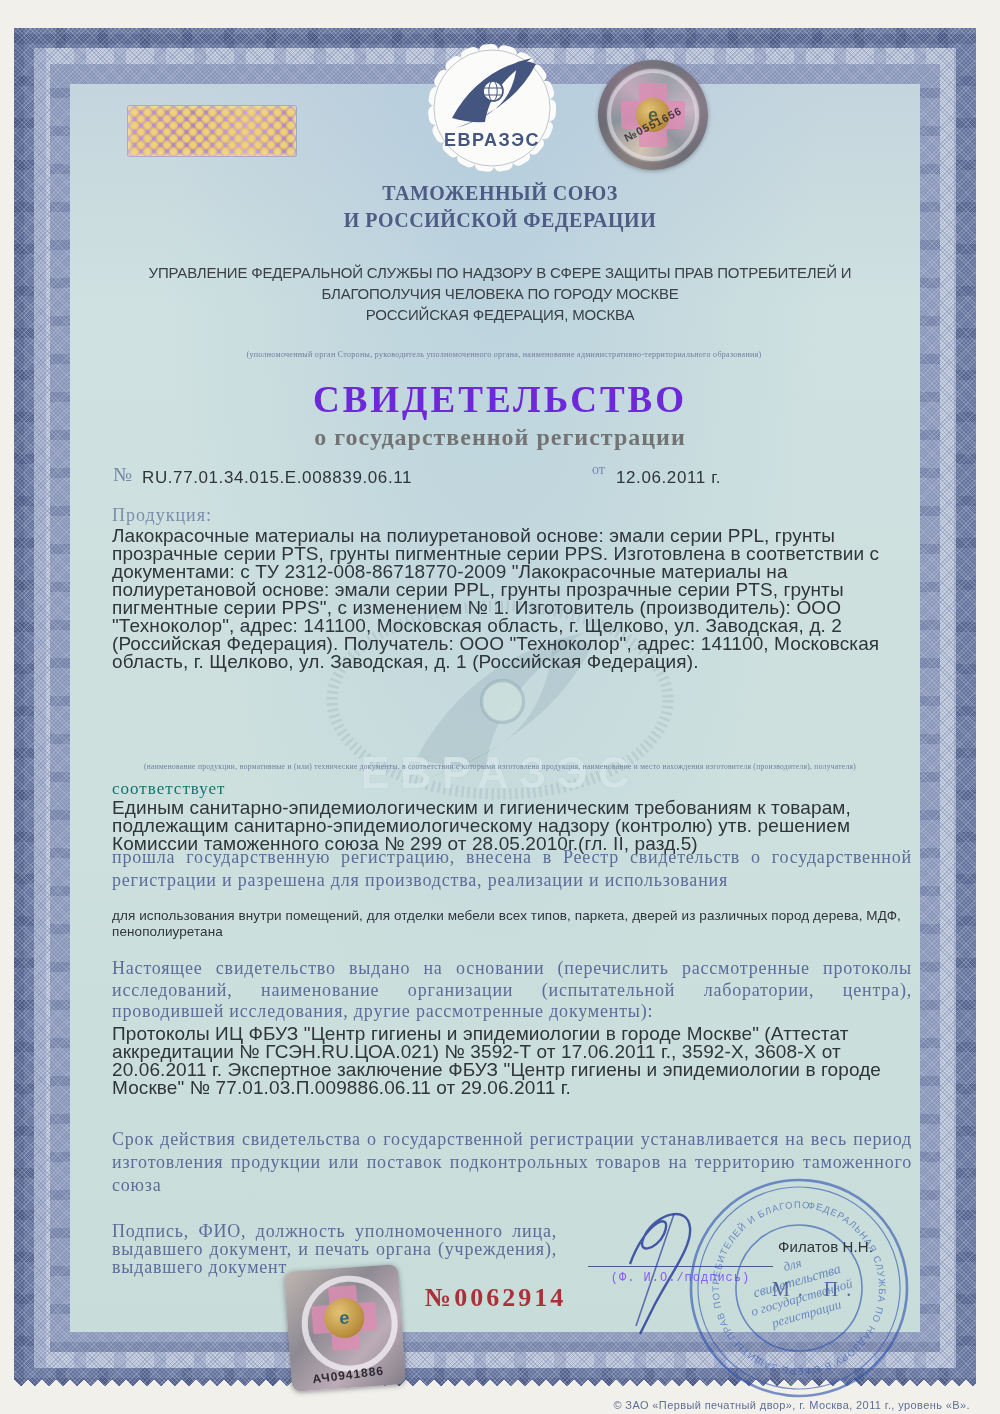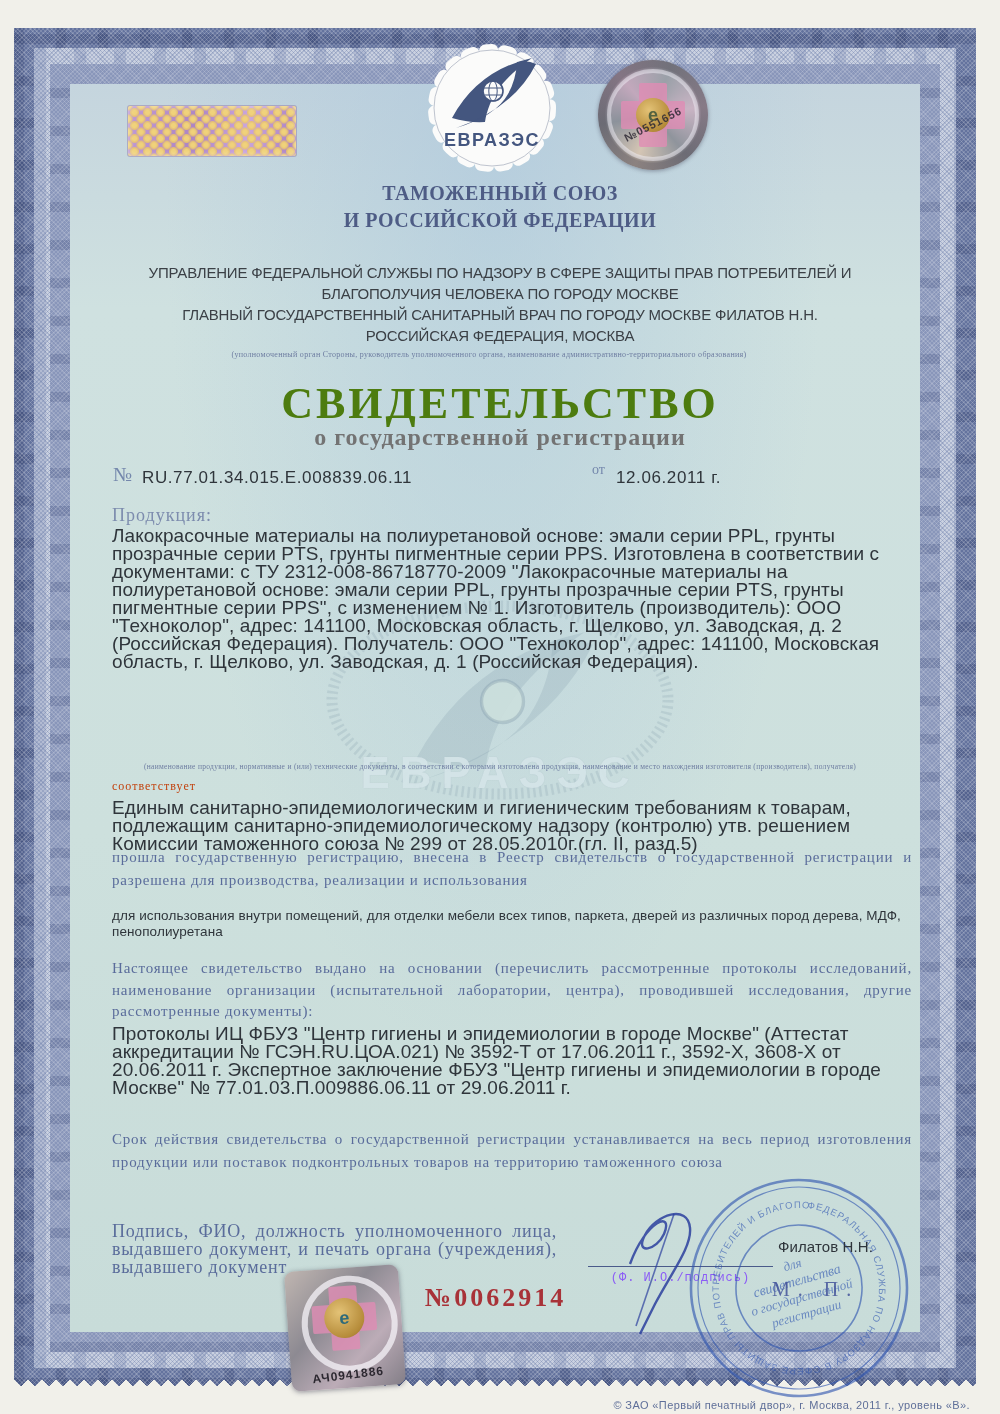--- a/index.html
+++ b/index.html
@@ -31,27 +31,27 @@
   .teeth{position:absolute;left:0;right:0;bottom:-1px;height:10px;
     background:
       linear-gradient(45deg,#f1f0ea 7px,rgba(0,0,0,0) 0) 0 0/14px 10px repeat-x,
       linear-gradient(-45deg,#f1f0ea 7px,rgba(0,0,0,0) 0) 0 0/14px 10px repeat-x;}
   
   .center{text-align:center;}
   .union-line{font-family:"Liberation Serif",serif;font-weight:700;font-size:20px;
     line-height:27px;color:#4e5c85;letter-spacing:.5px;}
   .auth-line{font-size:15px;line-height:21px;color:#3b4046;letter-spacing:-.2px;}
   .tiny-cap{font-family:"Liberation Serif",serif;font-size:8px;color:#6d7ca0;letter-spacing:.3px;}
-  .doc-title{font-family:"Liberation Serif",serif;font-weight:700;font-size:44px;
-    color:#4d7c0f;letter-spacing:3px;}
+  .doc-title{font-family:"Liberation Serif",serif;font-weight:700;font-size:37px;
+    color:#6d28d9;letter-spacing:3px;}
   .doc-subtitle{font-family:"Liberation Serif",serif;font-weight:700;font-size:24px;
     color:#737373;letter-spacing:1px;}
   .serif-label{font-family:"Liberation Serif",serif;color:#7d8cae;font-size:18px;letter-spacing:1px;}
   .sans-body{font-size:19px;line-height:18px;color:#2f353b;letter-spacing:.1px;}
-  .serif-body{font-family:"Liberation Serif",serif;font-size:15px;line-height:23px;
+  .serif-body{font-family:"Liberation Serif",serif;font-size:18px;line-height:23px;
     color:#5a6c9b;letter-spacing:.8px;text-align:justify;}
   .no-label{font-family:"Liberation Serif",serif;font-size:20px;color:#7487ac;}
   .num-val{font-size:17px;color:#2f353b;letter-spacing:.6px;}
   .red-serial{font-family:Liberation Serif, serif;font-weight:700;font-size:26px;
     color:#a83238;letter-spacing:3px;}
   .sig-caption{font-family:Liberation Mono, monospace;font-size:12px;color:#8b5cf6;letter-spacing:1px;}
   .mp{font-family:"Liberation Serif",serif;font-size:20px;color:#44549a;letter-spacing:8px;opacity:.85;}
   .footer{font-size:11px;color:#5f6f99;letter-spacing:.4px;}
   
   .holo-strip{left:128px;top:106px;width:168px;height:50px;z-index:3;border-radius:2px;
@@ -143,24 +143,23 @@
   <div class="holo-serial">№0551656</div>
 </div>
 
 <div class="abs center" style="left:100px;top:180px;width:800px;z-index:2">
   <div class="union-line">ТАМОЖЕННЫЙ СОЮЗ</div>
   <div class="union-line">И РОССИЙСКОЙ ФЕДЕРАЦИИ</div>
 </div>
 <div class="abs center" style="left:90px;top:262px;width:820px;z-index:2">
   <div class="auth-line">УПРАВЛЕНИЕ ФЕДЕРАЛЬНОЙ СЛУЖБЫ ПО НАДЗОРУ В СФЕРЕ ЗАЩИТЫ ПРАВ ПОТРЕБИТЕЛЕЙ И</div>
   <div class="auth-line">БЛАГОПОЛУЧИЯ ЧЕЛОВЕКА ПО ГОРОДУ МОСКВЕ</div>
-  <div class="auth-line">ГЛАВНЫЙ ГОСУДАРСТВЕННЫЙ САНИТАРНЫЙ ВРАЧ ПО ГОРОДУ МОСКВЕ ФИЛАТОВ Н.Н.</div>
   <div class="auth-line">РОССИЙСКАЯ ФЕДЕРАЦИЯ, МОСКВА</div>
 </div>
-<div class="abs center tiny-cap" style="left:89px;top:350px;width:800px;z-index:2">(уполномоченный орган Стороны, руководитель уполномоченного органа, наименование административно-территориального образования)</div>
+<div class="abs center tiny-cap" style="left:104px;top:350px;width:800px;z-index:2">(уполномоченный орган Стороны, руководитель уполномоченного органа, наименование административно-территориального образования)</div>
 
 <div class="abs center doc-title" style="left:100px;top:378px;width:800px;z-index:2">СВИДЕТЕЛЬСТВО</div>
 <div class="abs center doc-subtitle" style="left:100px;top:424px;width:800px;z-index:2">о государственной регистрации</div>
 
 <div class="abs no-label" style="left:113px;top:463px;z-index:2">№</div>
 <div class="abs num-val" style="left:142px;top:468px;z-index:2">RU.77.01.34.015.Е.008839.06.11</div>
 <div class="abs no-label" style="left:592px;top:462px;font-size:14px;z-index:2">от</div>
 <div class="abs num-val" style="left:616px;top:468px;z-index:2">12.06.2011 г.</div>
 
 <div class="abs serif-label" style="left:112px;top:505px;z-index:2">Продукция:</div>
@@ -172,21 +171,21 @@
     <g transform="translate(88,28) scale(2.1)" fill="rgba(110,135,155,.22)">
       <path d="M4,62 Q30,14 84,2 Q52,24 42,48 Q38,58 37,66 Q20,67 4,62 Z"></path>
       <path d="M88,8 Q66,52 8,72 Q48,60 60,38 Q68,24 69,6 Q80,4 88,8 Z"></path>
       <circle cx="45" cy="35" r="10" fill="rgba(205,224,221,.9)" stroke="rgba(110,135,155,.35)" stroke-width="1.6"></circle>
     </g>
   </svg>
   <div class="wm-label">ЕВРАЗЭС</div>
 </div>
 
 <div class="abs center tiny-cap" style="left:95px;top:762px;width:810px;font-size:7.5px;z-index:2">(наименование продукции, нормативные и (или) технические документы, в соответствии с которыми изготовлена продукция, наименование и место нахождения изготовителя (производителя), получателя)</div>
-<div class="abs serif-label" style="left:112px;top:779px;font-size:12px;color:#c2410c;z-index:2">соответствует</div>
+<div class="abs serif-label" style="left:112px;top:779px;font-size:17px;color:#0f766e;z-index:2">соответствует</div>
 <div class="abs sans-body" style="left:112px;top:799px;width:790px;z-index:2">Единым санитарно-эпидемиологическим и гигиеническим требованиям к товарам, подлежащим санитарно-эпидемиологическому надзору (контролю) утв. решением Комиссии таможенного союза № 299 от 28.05.2010г.(гл. II, разд.5)</div>
 
 <div class="abs serif-body" style="left:112px;top:846px;width:800px;z-index:2">прошла государственную регистрацию, внесена в Реестр свидетельств о государственной регистрации и разрешена для производства, реализации и использования</div>
 <div class="abs sans-body" style="left:112px;top:908px;width:790px;font-size:13.5px;line-height:16px;z-index:2">для использования внутри помещений, для отделки мебели всех типов, паркета, дверей из различных пород дерева, МДФ, пенополиуретана</div>
 
 <div class="abs serif-body" style="left:112px;top:958px;width:800px;line-height:21.5px;z-index:2">Настоящее свидетельство выдано на основании (перечислить рассмотренные протоколы исследований, наименование организации (испытательной лаборатории, центра), проводившей исследования, другие рассмотренные документы):</div>
 <div class="abs sans-body" style="left:112px;top:1025px;width:800px;z-index:2">Протоколы ИЦ ФБУЗ "Центр гигиены и эпидемиологии в городе Москве" (Аттестат аккредитации № ГСЭН.RU.ЦОА.021) № 3592-Т от 17.06.2011 г., 3592-Х, 3608-Х от 20.06.2011 г. Экспертное заключение ФБУЗ "Центр гигиены и эпидемиологии в городе Москве" № 77.01.03.П.009886.06.11 от 29.06.2011 г.</div>
 
 <div class="abs serif-body" style="left:112px;top:1128px;width:800px;z-index:2">Срок действия свидетельства о государственной регистрации устанавливается на весь период изготовления продукции или поставок подконтрольных товаров на территорию таможенного союза</div>
 

